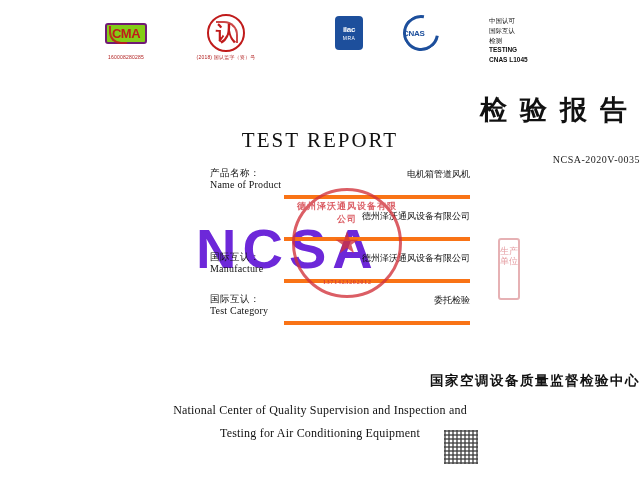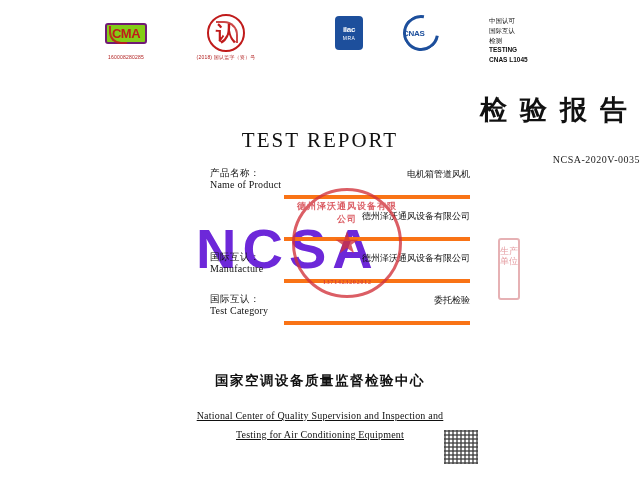--- a/index.html
+++ b/index.html
@@ -255,28 +255,28 @@
     position: absolute;
     top: 372px;
     width: 640px;
     text-align: center;
   }
   .footer .org-cn {
     font-size: 13.5px;
     font-weight: bold;
     letter-spacing: 1.5px;
     color: #111;
+    text-align: right;
   }
   .footer .org-en {
-    margin-top: 16px;
-    font-size: 10px;
+    margin-top: 9px;
+    font-size: 12px;
     line-height: 1.9;
     letter-spacing: 0.2px;
     color: #111;
-    text-decoration: underline;
   }
 
   
   .stamp {
     position: absolute;
     left: 292px;
     top: 188px;
     width: 104px;
     height: 104px;
     border: 3px solid #d2323b;

